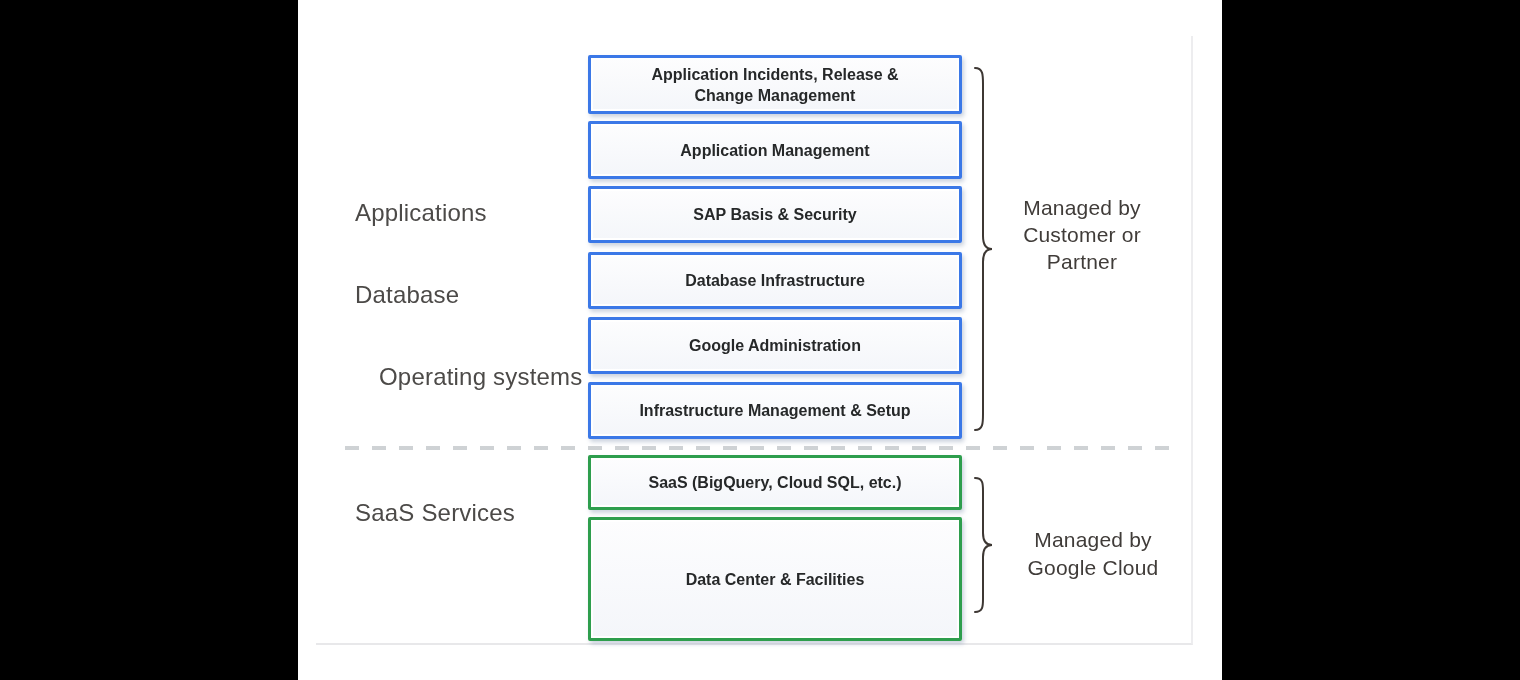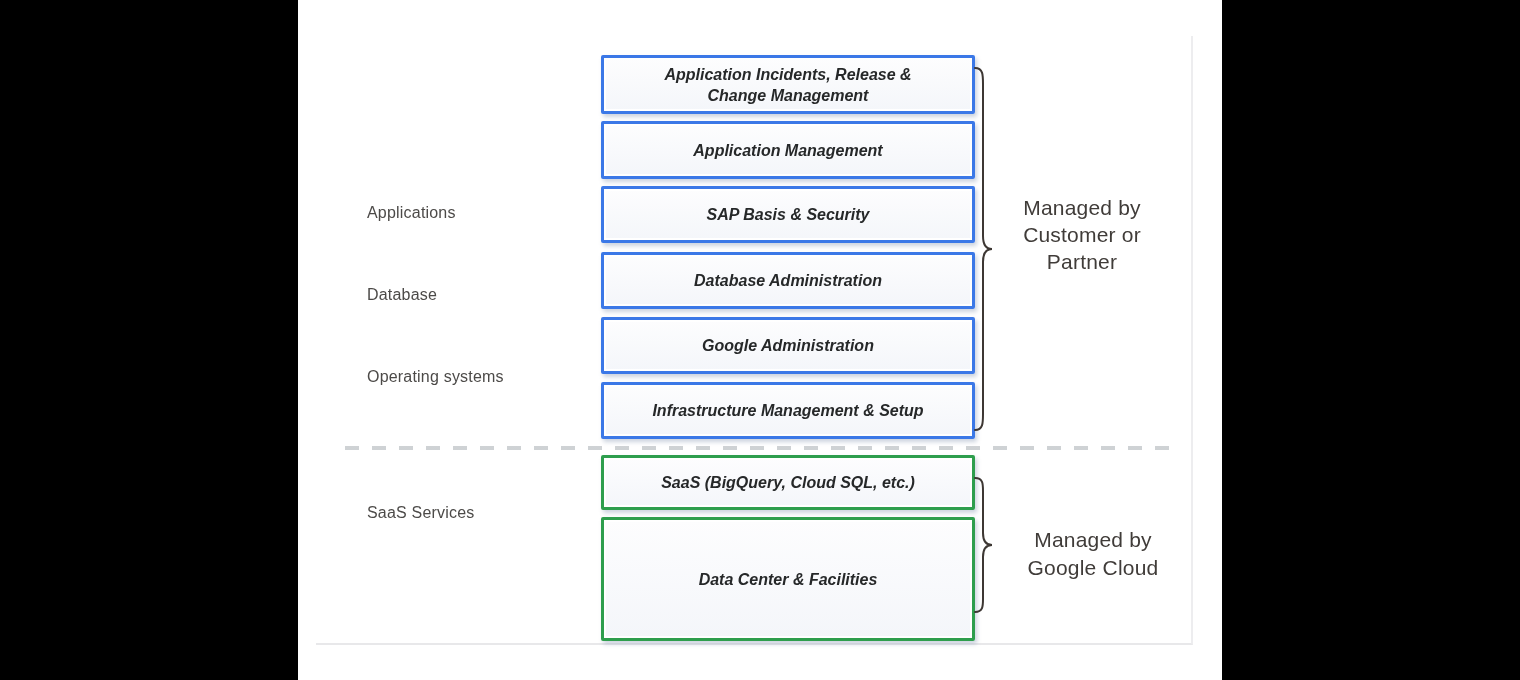--- a/index.html
+++ b/index.html
@@ -16,37 +16,36 @@
     background: #fff;
   }
   .panel-frame {
     position: absolute; left: 18px; top: 36px;
     width: 877px; height: 609px;
     border-right: 2px solid #ededef;
     border-bottom: 2px solid #e8e8ea;
     pointer-events: none;
   }
   .side-label {
-    position: absolute; left: 69px;
-    font-size: 16px; line-height: 26px;
+    position: absolute; left: 57px;
+    font-size: 24px; line-height: 26px;
     color: #4c4a48; letter-spacing: 0.2px;
     white-space: nowrap;
   }
   .stack-box {
-    position: absolute; left: 303px; width: 374px;
+    position: absolute; left: 290px; width: 374px;
     display: flex; align-items: center; justify-content: center;
     text-align: center;
     background: linear-gradient(180deg, #fdfdfe 0%, #f4f6fa 100%);
     border-radius: 2px;
     box-shadow: 2px 3px 4px rgba(110, 130, 160, 0.35), inset 0 0 0 2px #ffffff;
     font-weight: bold; font-size: 16px; line-height: 21px;
     color: #262829;
     white-space: pre-line;
     padding: 4px 10px;
-    font-style: italic;
   }
   .stack-box.customer { border: 3px solid #3b78e7; }
   .stack-box.google   { border: 3px solid #2e9e4d; }
   .dashed-separator {
     position: absolute; left: 47px; top: 446px;
     width: 835px; height: 4px;
     background: repeating-linear-gradient(to right,
       #c6cacd 0px, #c6cacd 14px, transparent 14px, transparent 27px);
     opacity: 0.85;
   }
@@ -69,28 +68,28 @@
 </head>
 <body>
 
 <div class="stage">
   <div class="slide">
 
     <div class="panel-frame"></div>
 
     <div class="side-label" style="top:200px;">Applications</div>
     <div class="side-label" style="top:282px;">Database</div>
-    <div class="side-label" style="top:364px;">Operating systems</div>
+    <div class="side-label" style="top:364px;margin-left:24px;">Operating systems</div>
     <div class="side-label" style="top:500px;">SaaS Services</div>
 
     <div class="stack-box customer" style="top:55px;  height:59px;">Application Incidents, Release &amp;
 Change Management</div>
     <div class="stack-box customer" style="top:121px; height:58px;">Application Management</div>
     <div class="stack-box customer" style="top:186px; height:57px;">SAP Basis &amp; Security</div>
-    <div class="stack-box customer" style="top:252px; height:57px;">Database Administration</div>
+    <div class="stack-box customer" style="top:252px; height:57px;">Database Infrastructure</div>
     <div class="stack-box customer" style="top:317px; height:57px;">Google Administration</div>
     <div class="stack-box customer" style="top:382px; height:57px;">Infrastructure Management &amp; Setup</div>
 
     <div class="dashed-separator"></div>
 
     <div class="stack-box google" style="top:455px; height:55px;">SaaS (BigQuery, Cloud SQL, etc.)</div>
     <div class="stack-box google" style="top:517px; height:124px;">Data Center &amp; Facilities</div>
 
     <div class="brace" style="top:66px; height:366px;">
       <svg width="22" height="366" viewBox="0 0 22 366">

